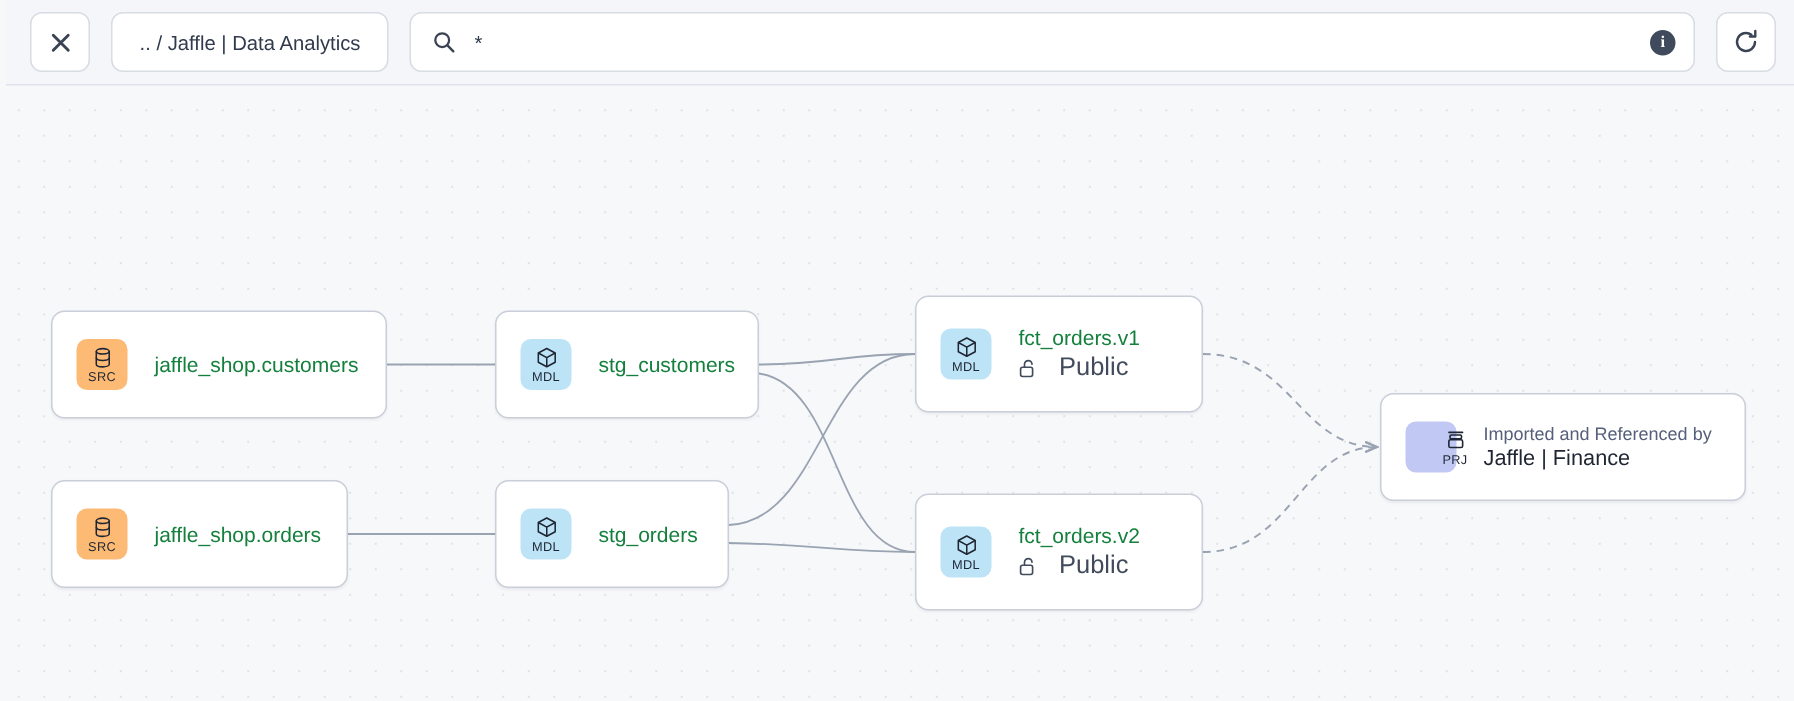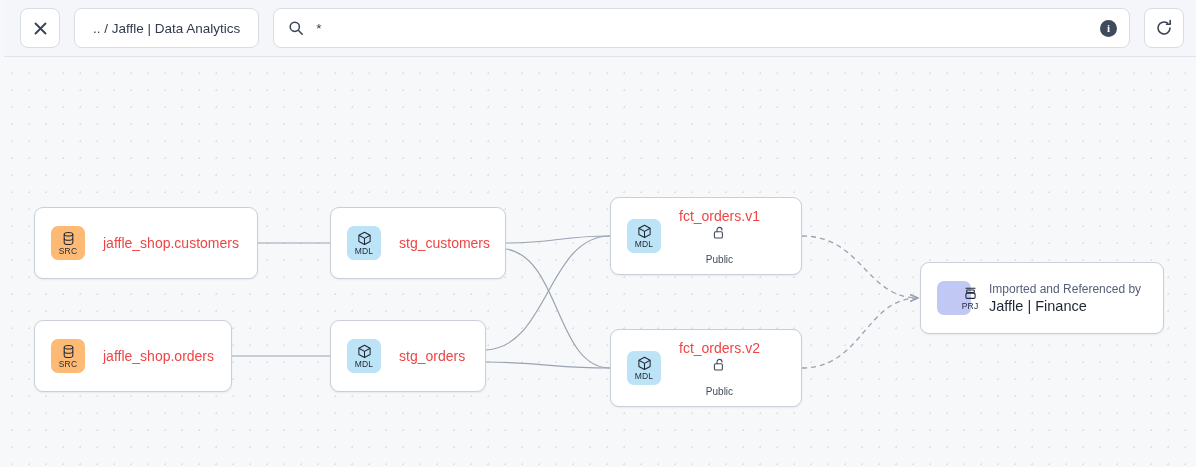--- a/index.html
+++ b/index.html
@@ -113,26 +113,25 @@
     letter-spacing: 0.2px;
     color: #1f2633;
     line-height: 1;
     font-family: "Liberation Sans", sans-serif;
   }
   .badge-src { background: #fdba74; }
   .badge-mdl { background: #bde3f7; }
   .badge-prj { background: #c1c8f4; padding-left: 32px; }
 
   .node-body { display: flex; flex-direction: column; gap: 2px; min-width: 0; }
-  .node-title { font-size: 14px; color: #ef4444; white-space: nowrap; }
+  .node-title { font-size: 14px; color: #15803d; white-space: nowrap; }
   .node-sub {
-    font-size: 10px; color: #424b5c;
+    font-size: 17px; color: #424b5c;
     display: flex; align-items: center; gap: 15px;
     white-space: nowrap;
-    flex-direction: column;
   }
   .node-kicker { font-size: 12px; color: #56607a; white-space: nowrap; }
   .node-name-lg { font-size: 14.5px; color: #1f2633; white-space: nowrap; }
 </style>
 </head>
 <body>
 
 <div class="toolbar">
 
   <div class="tb-btn">

